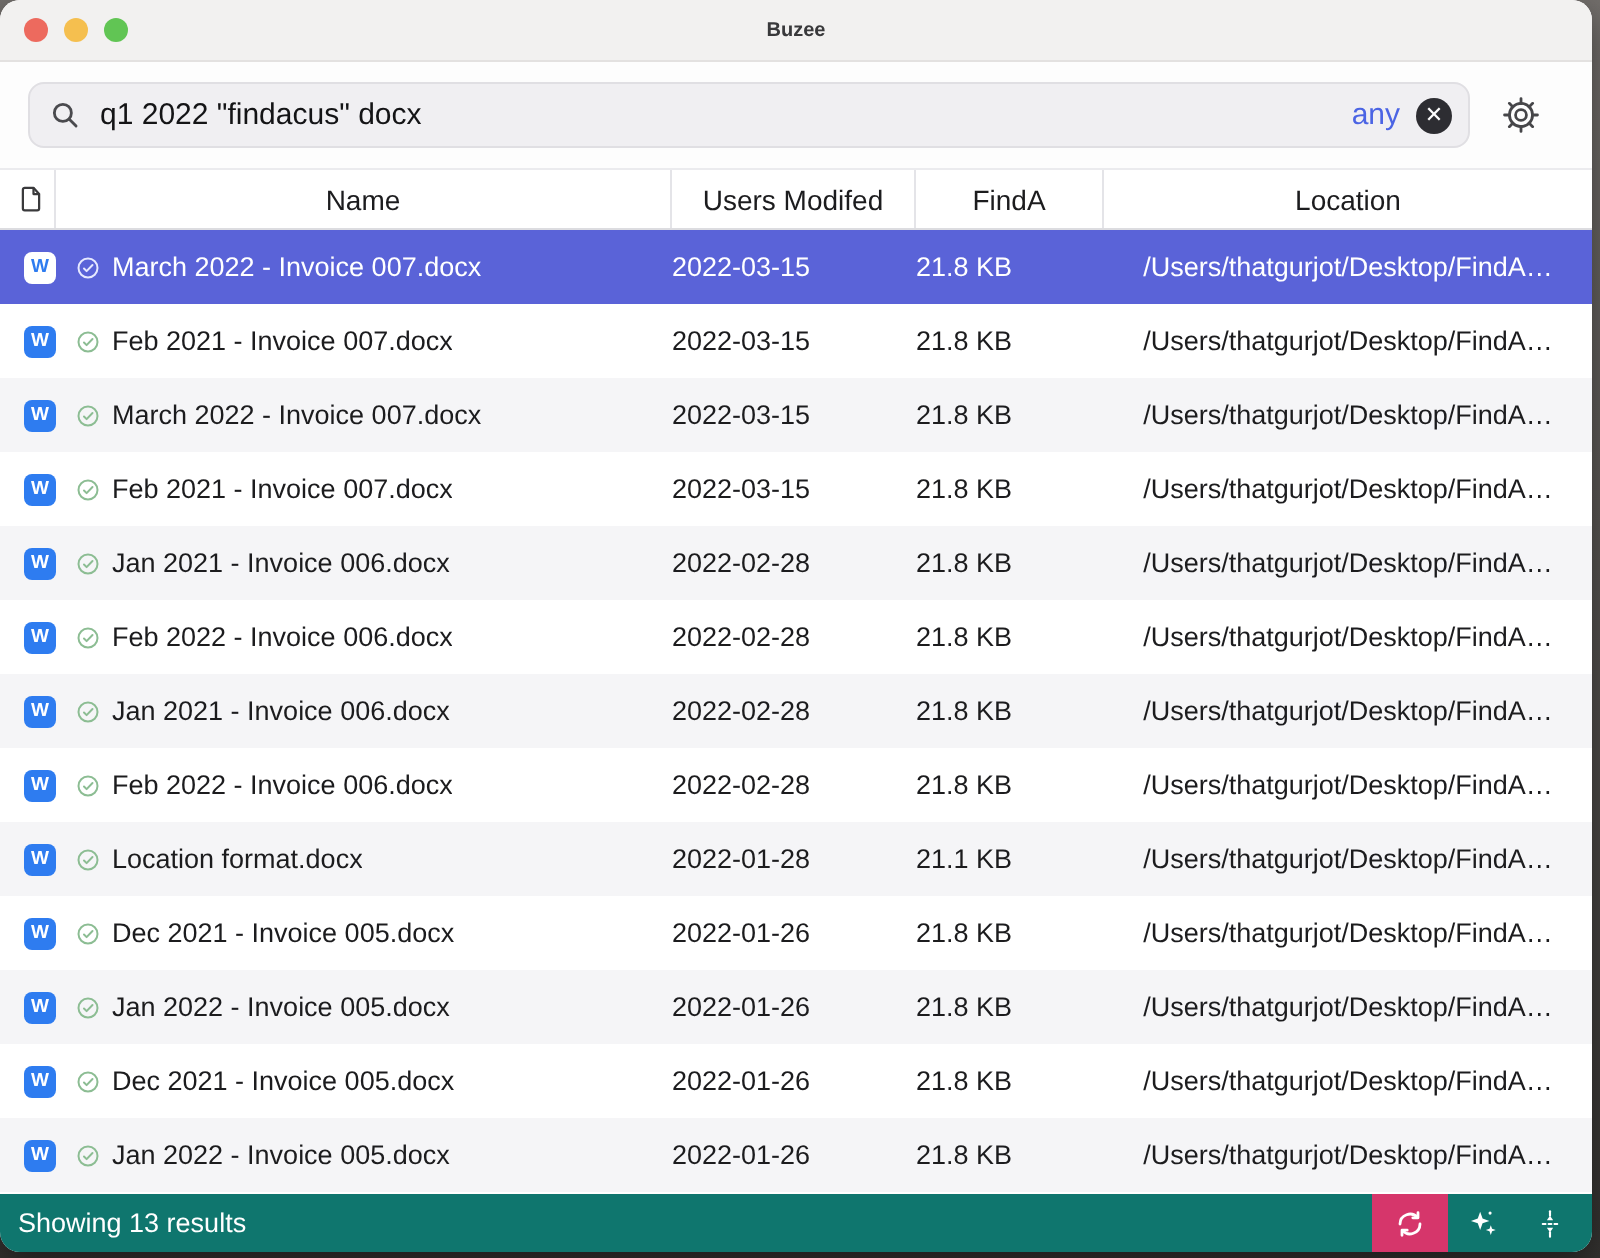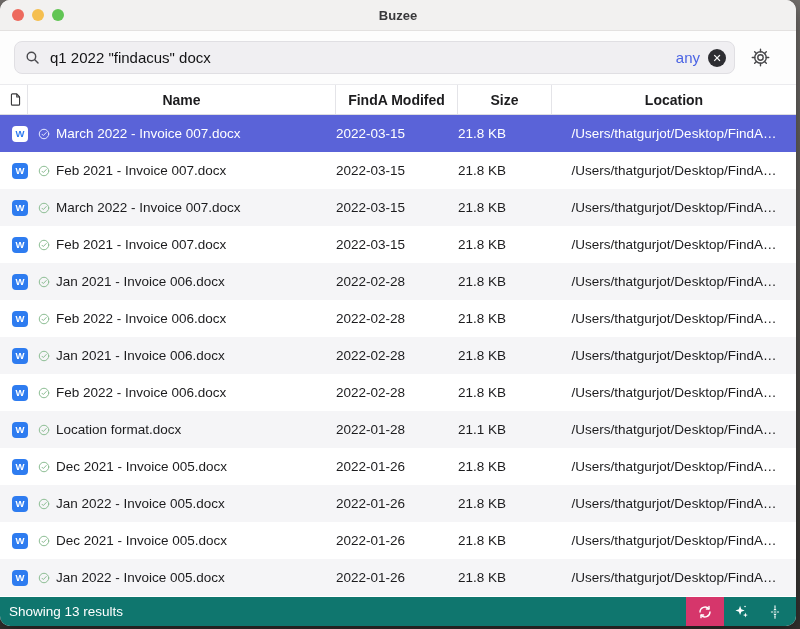--- a/index.html
+++ b/index.html
@@ -20,21 +20,21 @@
     height:30px;flex:0 0 30px;background:#f2f1f0;border-bottom:1px solid #e3e1e0;
     display:flex;align-items:center;position:relative;
   }
   .traffic{display:flex;gap:8px;margin-left:12px;}
   .light{width:12px;height:12px;border-radius:50%;}
   .light.red{background:#ed6a5e;}
   .light.yellow{background:#f5bf4f;}
   .light.green{background:#61c554;}
   .title{
     position:absolute;left:0;right:0;text-align:center;
-    font-size:13px;font-weight:700;color:#39393b;pointer-events:none;
+    font-size:10px;font-weight:700;color:#39393b;pointer-events:none;
   }
   
   .search-section{flex:0 0 53px;background:#fdfdfd;display:flex;align-items:center;padding:0 14px;gap:14px;}
   .search-box{
     flex:1;height:31px;background:#f0eff2;border:1px solid #e0dfe3;border-radius:8px;
     display:flex;align-items:center;padding:0 8px 0 9px;max-width:702px;
   }
   .search-box svg{flex:0 0 auto;}
   .search-input{
     flex:1;border:none;outline:none;background:transparent;
@@ -48,21 +48,21 @@
     font-weight:700;
   }
   .gear-btn{width:22px;height:22px;cursor:pointer;display:flex;align-items:center;justify-content:center;}
   
   .table-header{
     flex:0 0 29px;display:grid;grid-template-columns:28px 308px 122px 94px 1fr;
     align-items:center;background:#fff;
     border-top:1px solid #ebebee;border-bottom:1px solid #dcdce0;
   }
   .th{
-    font-size:14px;font-weight:700;color:#1c1c1e;text-align:left;
+    font-size:14px;font-weight:400;color:#1c1c1e;text-align:left;
     height:100%;display:flex;align-items:center;justify-content:center;
     border-right:1px solid #e4e4e8;cursor:pointer;
   }
   .th:last-child{border-right:none;}
   .th.icon-col{justify-content:flex-start;padding-left:8px;}
   .tbody{flex:1 1 auto;background:#fff;overflow:hidden;}
   .row{
     height:37px;display:grid;grid-template-columns:28px 308px 122px 94px 1fr;
     align-items:center;font-size:13.5px;color:#1c1c1e;cursor:pointer;
   }
@@ -139,22 +139,22 @@
     <div class="table-header">
       <div class="th icon-col">
         <span style="display:flex;">
           <svg width="15" height="15" viewBox="0 0 24 24" fill="none" stroke="#3a3a3c" stroke-width="1.8" stroke-linejoin="round">
             <path d="M14 3H7a1.5 1.5 0 0 0-1.5 1.5v15A1.5 1.5 0 0 0 7 21h10a1.5 1.5 0 0 0 1.5-1.5V8z"></path>
             <path d="M14 3v5h4.5"></path>
           </svg>
         </span>
       </div>
       <div class="th">Name</div>
-      <div class="th">FindA Modifed</div>
-      <div class="th">Size</div>
+      <div class="th">Users Modifed</div>
+      <div class="th">FindA</div>
       <div class="th">Location</div>
     </div>
 
     <div class="tbody" id="rows">
         <div class="row selected">
         <div class="cell icon-cell">
           <span class="word-icon">W</span>
         </div>
         <div class="cell name-cell">
           <span class="check-icon">

